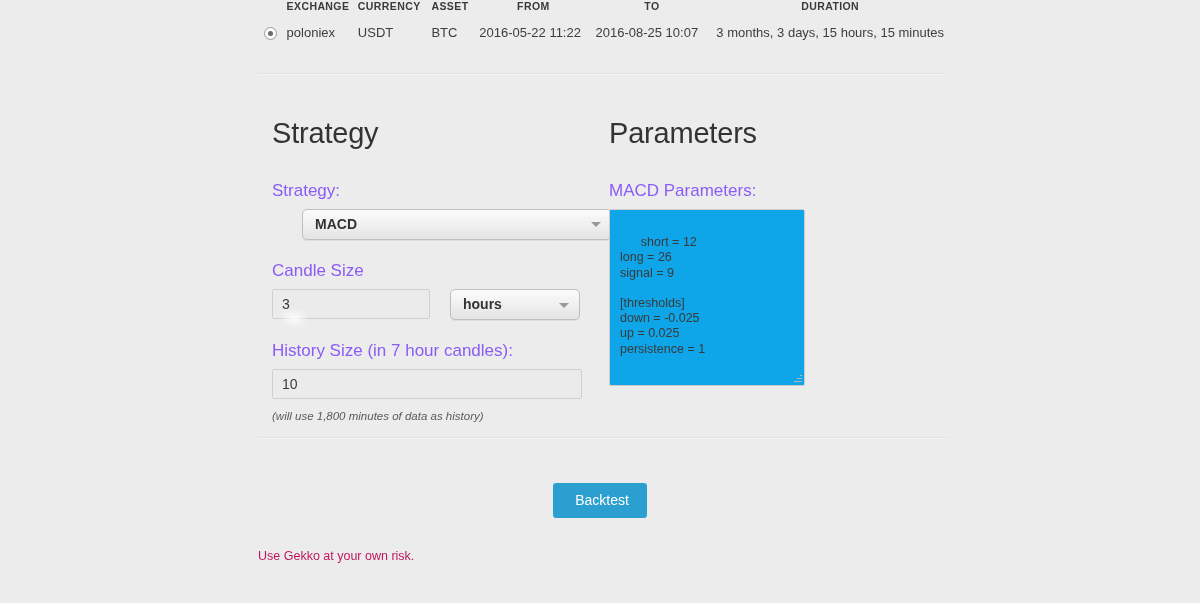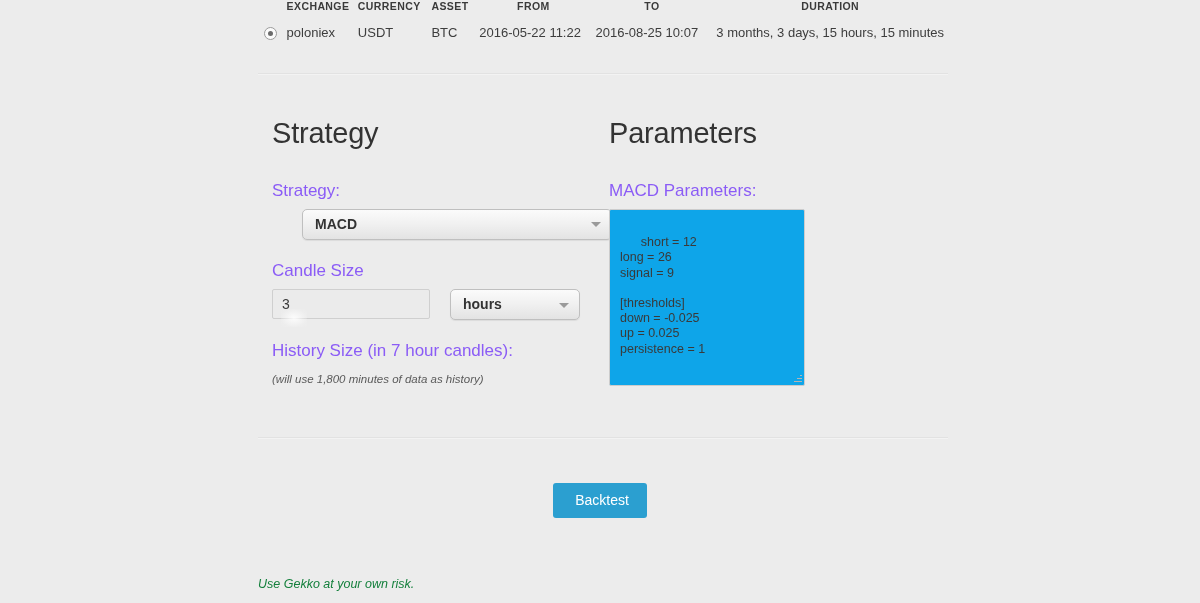--- a/index.html
+++ b/index.html
@@ -250,24 +250,23 @@
     padding: 10px 18px 11px 22px;
     font-family: "Liberation Sans", sans-serif;
     cursor: pointer;
     line-height: 1;
   }
 
   
   .footer {
     position: absolute;
     left: 258px;
-    top: 577px;
+    top: 549px;
     font-size: 12.5px;
-    font-style: italic;
-    color: #15803d;
+    color: #be185d;
   }
 </style>
 </head>
 <body>
 
 <div class="page">
 
   <div class="market-table">
     <table>
       <thead>
@@ -316,20 +315,21 @@
         <input class="text-input small" type="text" value="3" style="">
         <div class="sel small">
           <span>hours</span>
           <span class="arrow"></span>
         </div>
       </div>
     </div>
 
     <div class="field-block">
       <div class="field-label">History Size (in 7 hour candles):</div>
+      <input class="text-input full" type="text" value="10" style="">
       <div class="hint">(will use 1,800 minutes of data as history)</div>
     </div>
   </div>
 
   <div class="artifact"></div>
 
   <div class="col-params">
     <h2 class="section-title">Parameters</h2>
     <div class="field-label">MACD Parameters:</div>
     <div class="params-area">

